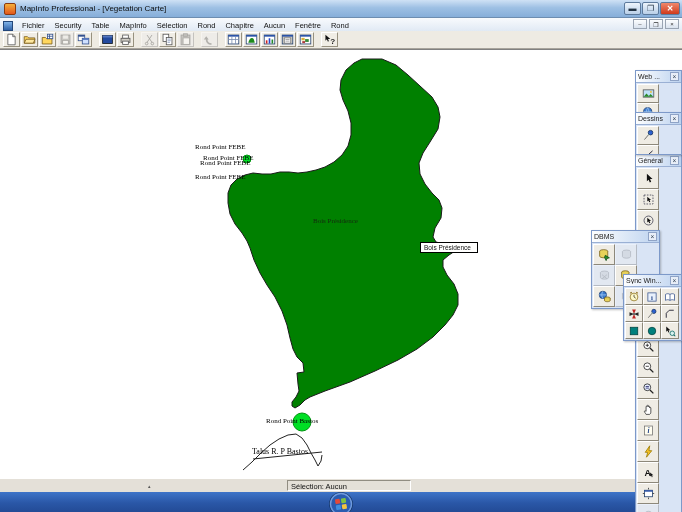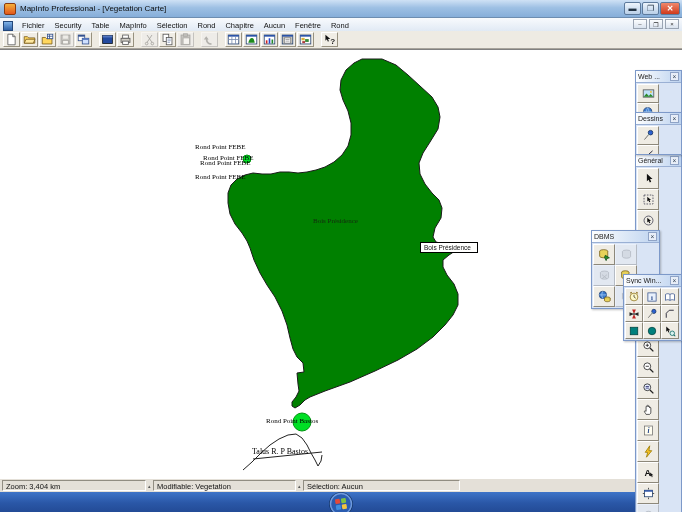--- a/index.html
+++ b/index.html
@@ -728,25 +728,23 @@
         </div>
         <div class="pbtn">
           <svg class="ic">
             <use href="#i-cursor-mag"></use>
           </svg>
         </div>
       </div>
   </div>
 
   <div class="statusbar">
-    <div class="spanel" style="left:2px;width:144px">Zoom: 3,404 km</div>
     <span class="snub" style="left:148px">▴</span>
-    <div class="spanel" style="left:153px;width:143px">Modifiable: Vegetation</div>
     <span class="snub" style="left:298px">▴</span>
-    <div class="spanel" style="left:303px;width:157px">Sélection: Aucun</div>
+    <div class="spanel" style="left:287px;width:124px">Sélection: Aucun</div>
   </div>
 
   <div class="taskbar">
     <svg class="startorb" viewBox="0 0 16 16">
         <use href="#i-start"></use>
       </svg>
     <div class="tsep2"></div>
     <div style="display:flex;align-items:center">
 
     <div class="task attention">

